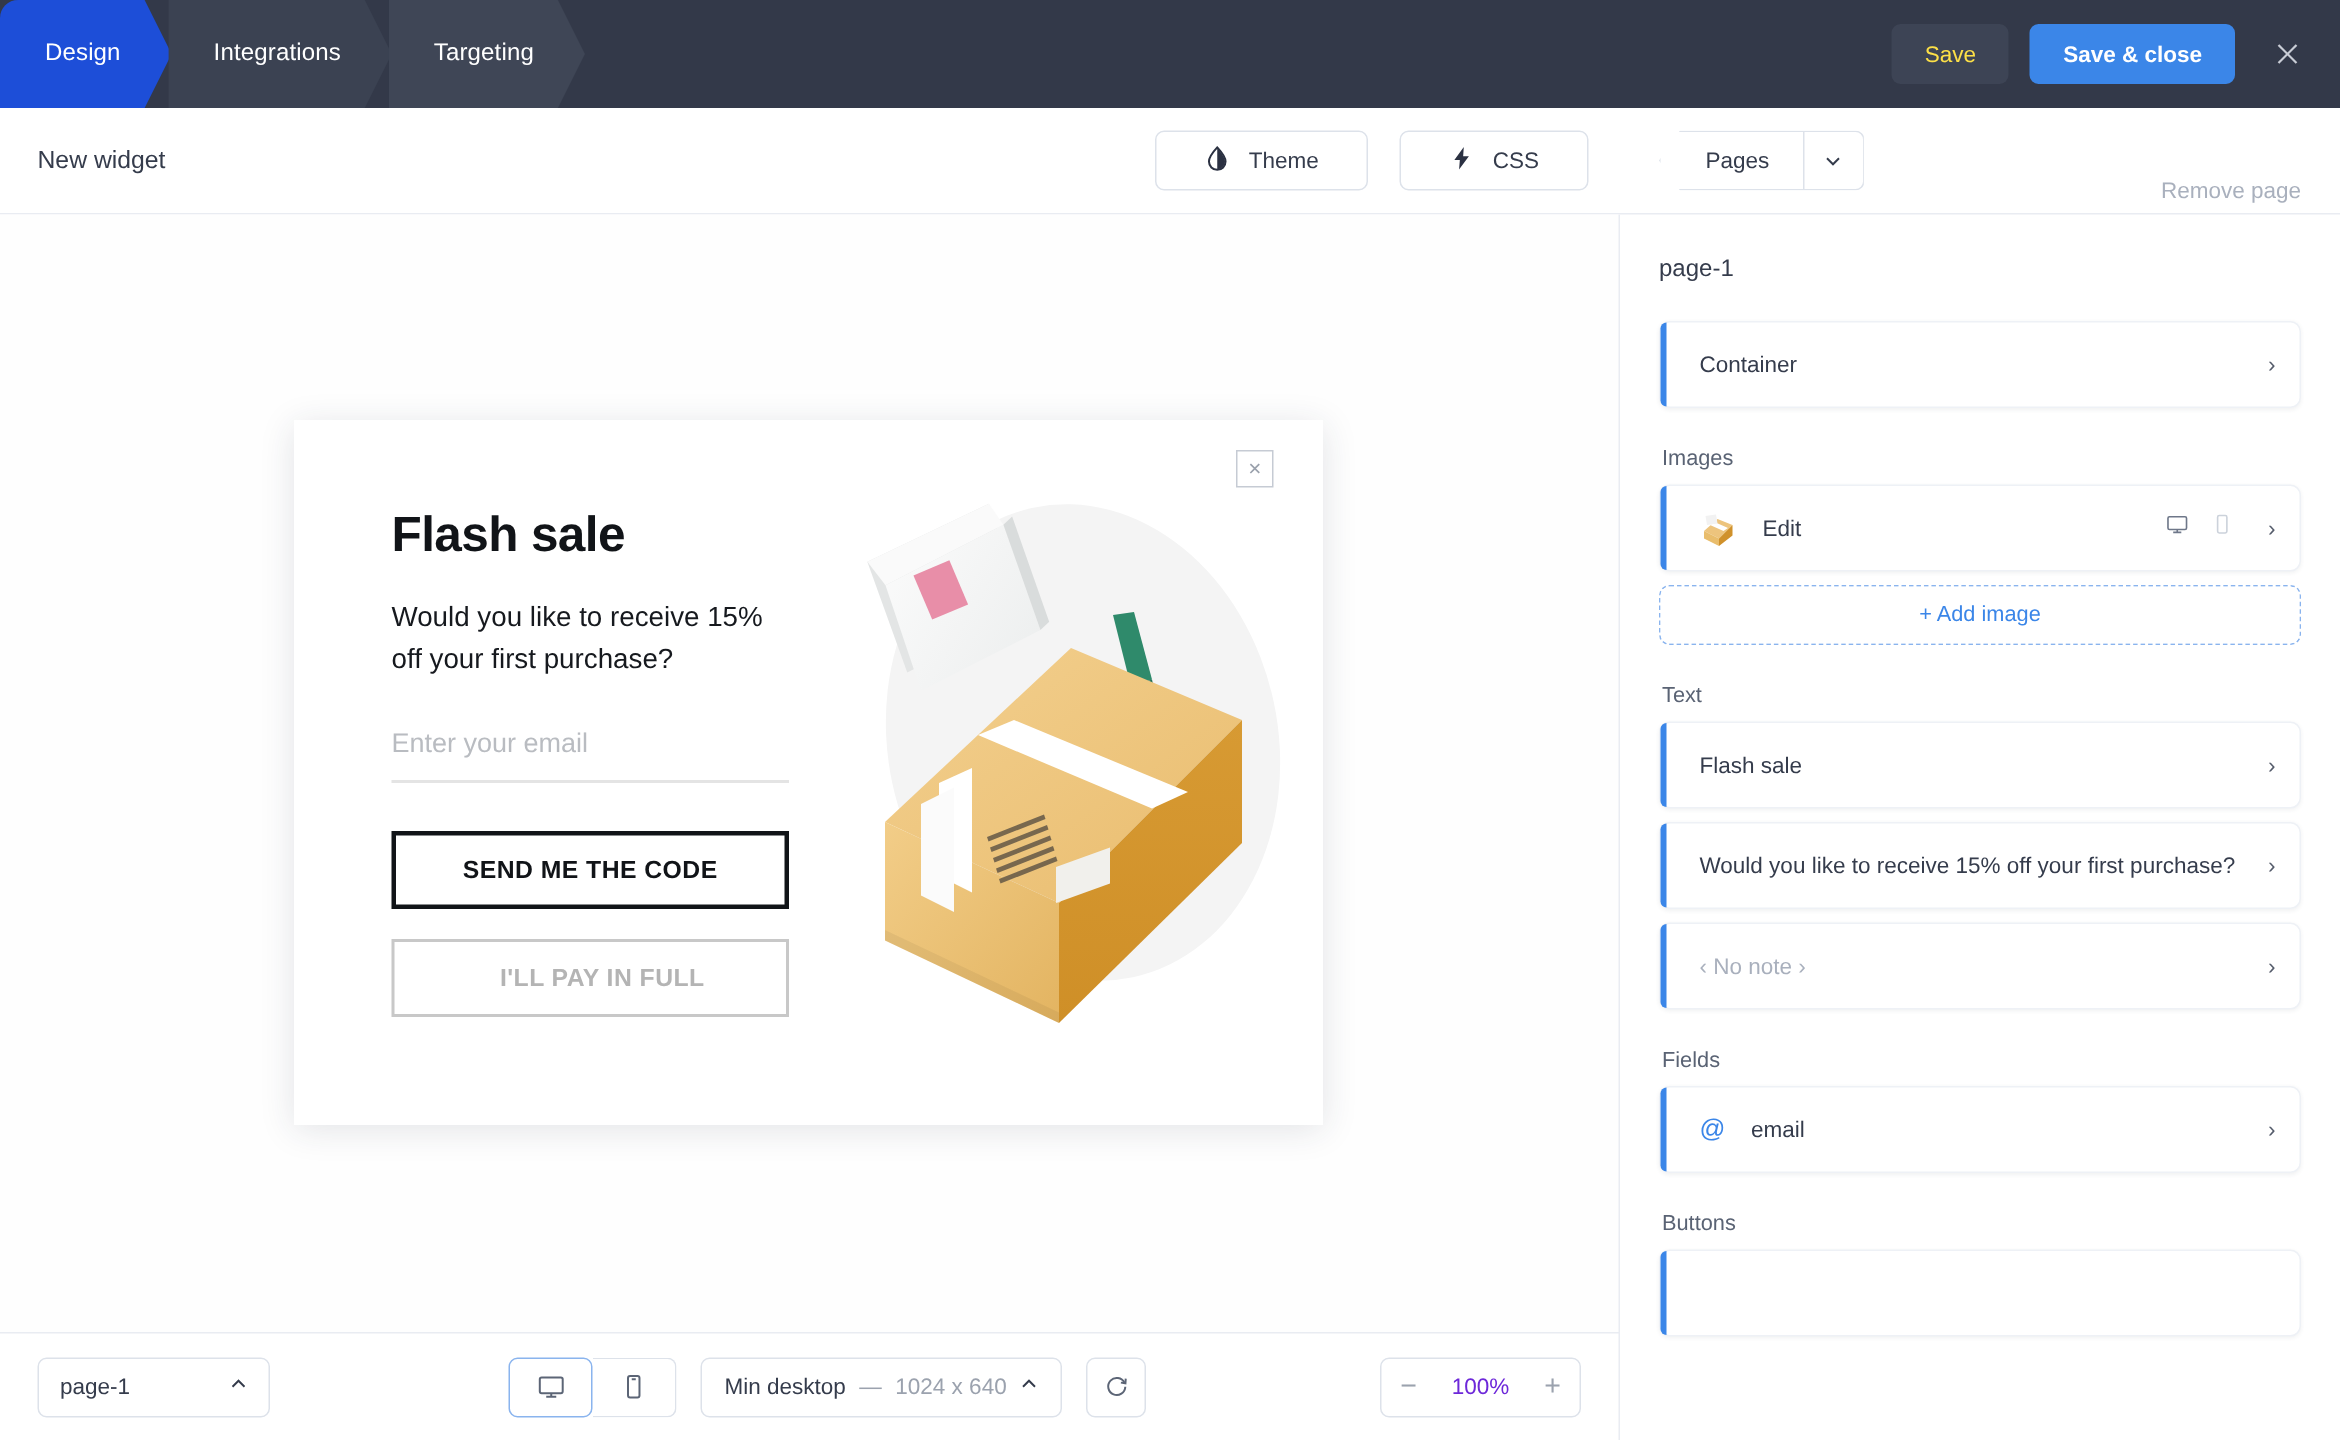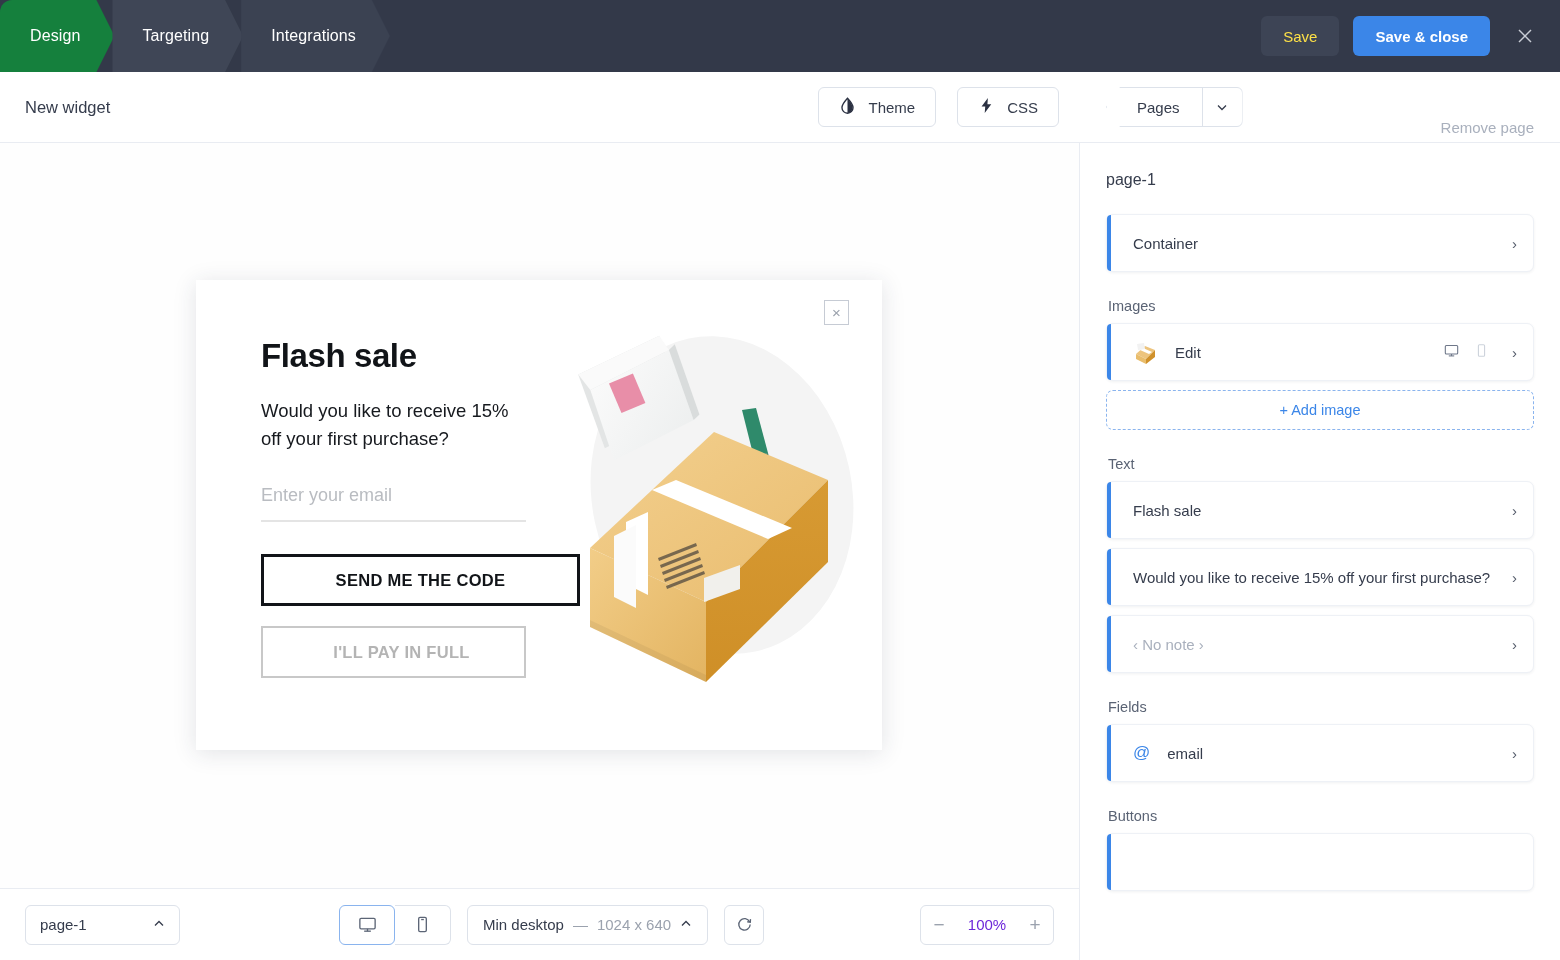--- a/index.html
+++ b/index.html
@@ -23,21 +23,21 @@
     display: flex; align-items: center; justify-content: center;
     color: #ffffff; font-size: 16px; letter-spacing: .1px;
     padding: 0 34px 0 30px;
     height: 72px;
     background: #424a5c;
     cursor: pointer;
     clip-path: polygon(0 0, calc(100% - 18px) 0, 100% 50%, calc(100% - 18px) 100%, 0 100%);
     margin-right: -2px;
   }
   .tab.active {
-    background: #15803d;
+    background: #1d4ed8;
     border-top-left-radius: 12px;
     clip-path: polygon(0 0, calc(100% - 18px) 0, 100% 50%, calc(100% - 18px) 100%, 0 100%);
   }
   .tab.t2 { background: #3f4656; }
   .tab.t3 { background: #3b4252; }
 
   .topbar-spacer { flex: 1; }
   .topbar-actions {
     display: flex; align-items: center; gap: 14px;
     padding-right: 18px;
@@ -60,21 +60,21 @@
   
   .subheader {
     position: absolute; left: 0; top: 72px; width: 1080px; height: 71px;
     background: #fff; border-bottom: 1px solid #e9ecf2;
     display: flex; align-items: center;
   }
   .widget-title { margin-left: 25px; font-size: 16.5px; color: #353c4c; }
   .subheader-spacer { flex: 1; }
   .sh-btn {
     display: flex; align-items: center; gap: 12px;
-    height: 40px; padding: 0 20px;
+    height: 40px; padding: 0 32px;
     border: 1px solid #dde2ea; border-radius: 6px; background: #fff;
     font-size: 15px; color: #353c4c; cursor: pointer; font-family: inherit;
     margin-right: 21px;
   }
 
   
   .canvas {
     position: absolute; left: 0; top: 143px; width: 1080px; height: 745px;
     background: #fefefe;
     border-right: 1px solid #e9ecf2;
@@ -93,21 +93,21 @@
   }
   .widget-left { position: absolute; left: 65px; top: 57px; width: 290px; }
   .w-title { font-size: 33px; font-weight: bold; color: #111418; letter-spacing: -.4px; }
   .w-sub { margin-top: 22px; font-size: 18.5px; color: #16191e; line-height: 1.52; max-width: 262px; }
   .w-input {
     margin-top: 32px; font-size: 18px; color: #b9bcc1;
     border-bottom: 2px solid #e4e4e4; padding-bottom: 14px; width: 265px;
     cursor: text;
   }
   .w-btn-primary {
-    margin-top: 32px; width: 319px; height: 52px;
+    margin-top: 32px; width: 265px; height: 52px;
     border: 3px solid #111418; background: #fff;
     display: flex; align-items: center; justify-content: center;
     font-size: 16.5px; font-weight: bold; color: #111418; letter-spacing: .3px;
     cursor: pointer;
   }
   .w-btn-secondary {
     margin-top: 20px; width: 265px; height: 52px;
     border: 2px solid #c8c8c8; background: #fff;
     display: flex; align-items: center; justify-content: center;
     font-size: 16.5px; font-weight: bold; color: #b4b4b4; letter-spacing: .3px;
@@ -213,25 +213,25 @@
   .card.clipped { height: 58px; margin-bottom: 0; }
 </style>
 </head>
 <body>
 
 <div class="topbar">
   <div class="tabs">
     <div class="tab active">
       <span>Design</span>
     </div>
+    <div class="tab t3">
+      <span>Integrations</span>
+    </div>
     <div class="tab t2">
       <span>Targeting</span>
-    </div>
-    <div class="tab t3">
-      <span>Integrations</span>
     </div>
   </div>
   <div class="topbar-spacer"></div>
   <div class="topbar-actions">
     <button class="btn-save">Save</button>
     <button class="btn-save-close">Save &amp; close</button>
     <div class="topbar-close">
       <svg width="20" height="20" viewBox="0 0 20 20" fill="none" stroke="#c9cdd6" stroke-width="1.5">
         <line x1="4" y1="4" x2="16" y2="16"></line>
           <line x1="16" y1="4" x2="4" y2="16"></line>

